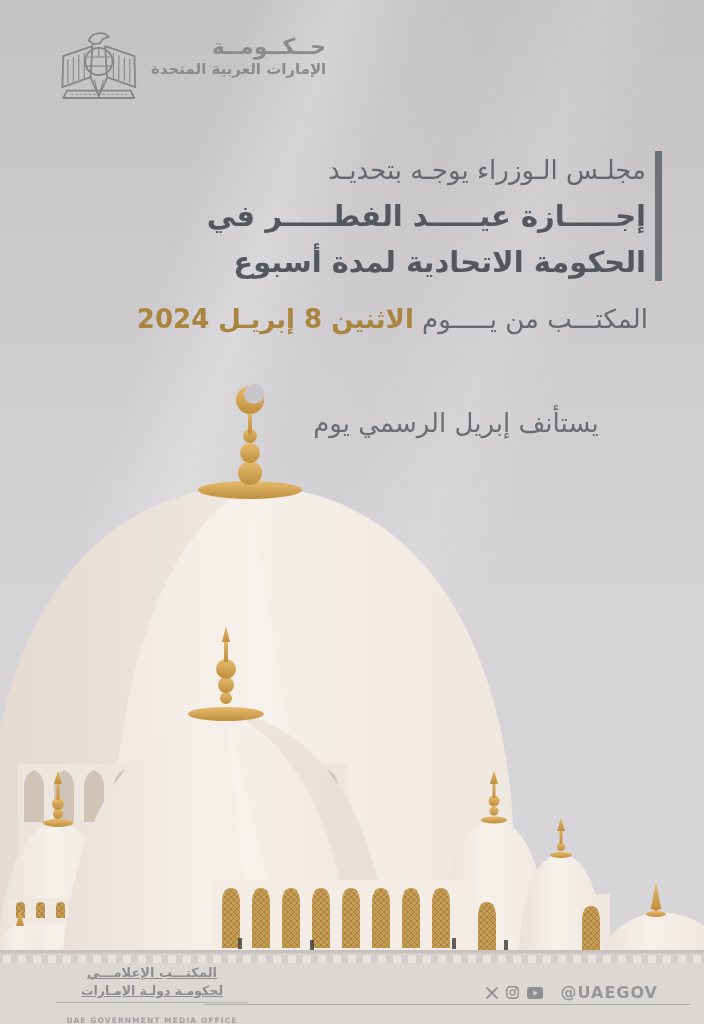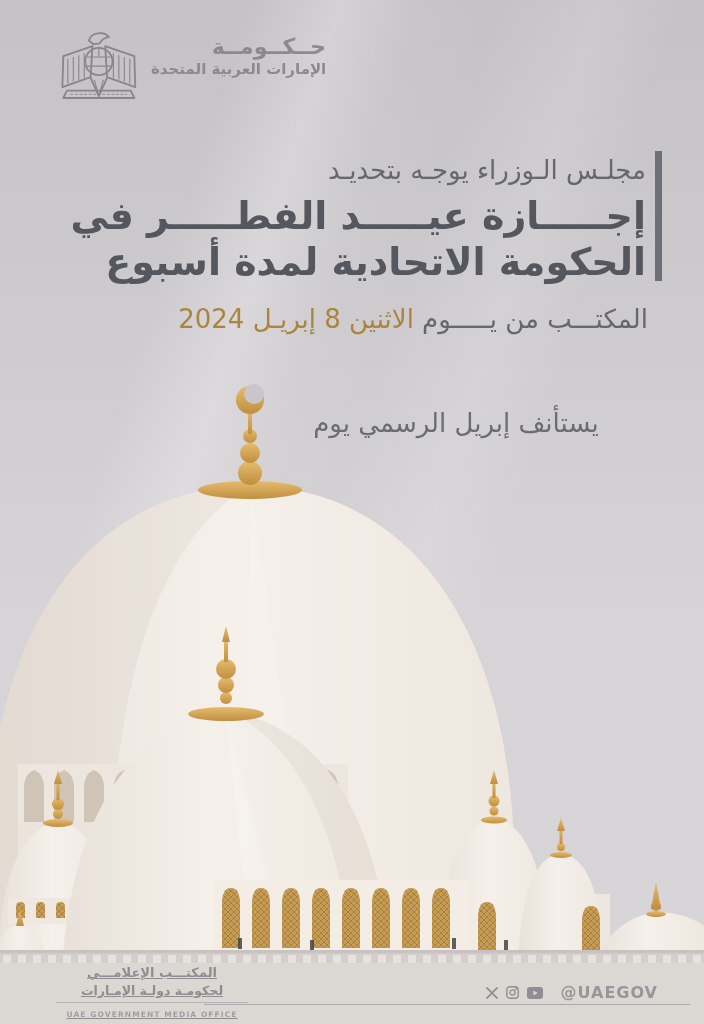--- a/index.html
+++ b/index.html
@@ -17,38 +17,38 @@
   
   .gov-logo { position:absolute; left:56px; top:28px; display:flex; gap:13px; align-items:flex-start; }
   .gov-text { direction:rtl; text-align:right; color:#8b8a8f; margin-top:7px; }
   .gov-text .l1 { font-size:22px; font-weight:bold; line-height:23px; }
   .gov-text .l2 { font-size:15px; font-weight:bold; line-height:23px; }
 
   
   .head-bar { position:absolute; top:151px; right:42px; width:7px; height:130px; background:#6d7177; }
   .heading { position:absolute; top:138px; right:58px; direction:rtl; text-align:right;margin-top:9px; }
   .heading .t1 { font-size:26px; color:#65696f; line-height:46px; font-weight:normal; }
-  .heading .t2 { font-size:38px; color:#54585e; line-height:46px; font-weight:bold; }
+  .heading .t2 { font-size:29px; color:#54585e; line-height:46px; font-weight:bold; }
 
   .dates { position:absolute; top:292px; right:56px; direction:rtl; text-align:right; }
   .dates .row { font-size:26px; line-height:54px; }
   .dates .prefix { color:#65696f; }
-  .dates .hl { color:#a9853f; font-weight:normal;margin-left:16px; }
+  .dates .hl { color:#a9853f; font-weight:bold;margin-left:16px; }
 
   .resume { position:absolute; top:404px; right:52px; width:392px; direction:rtl; text-align:center;
             color:#6a6e73; font-size:26px; line-height:38px; }
 
   .mosque { position:absolute; left:0; top:374px; width:704px; height:650px; }
 
   
   .footer-left { position:absolute; left:56px; top:964px; width:192px; text-align:center; direction:rtl; color:#8e8d91;text-decoration:underline; }
   .fl-ar1 { font-size:13px; font-weight:bold; line-height:18px; }
   .fl-ar2 { font-size:12.5px; font-weight:bold; line-height:17px;text-align:center; }
   .fl-en  { direction:ltr; font-size:7.5px; letter-spacing:1.1px; color:#9f9ea2;
-            border-top:1px solid #b3b2b5; padding-top:7px; margin-top:3px; font-weight:bold; }
+            border-top:1px solid #b3b2b5; padding-top:13px; margin-top:3px; font-weight:bold; }
   .footer-rule { position:absolute; left:204px; top:1004px; width:486px; height:1px; background:#aaa9ac; }
   .social { position:absolute; top:983px; right:46px; display:flex; align-items:center; gap:8px; color:#8f8e92; }
   .social svg { display:block; }
   .handle { font-size:16px; letter-spacing:1px; color:#97969a; font-weight:bold;margin-left:10px; }
 </style>
 </head>
 <body>
 
 <div class="poster">
   <div class="beam"></div>

